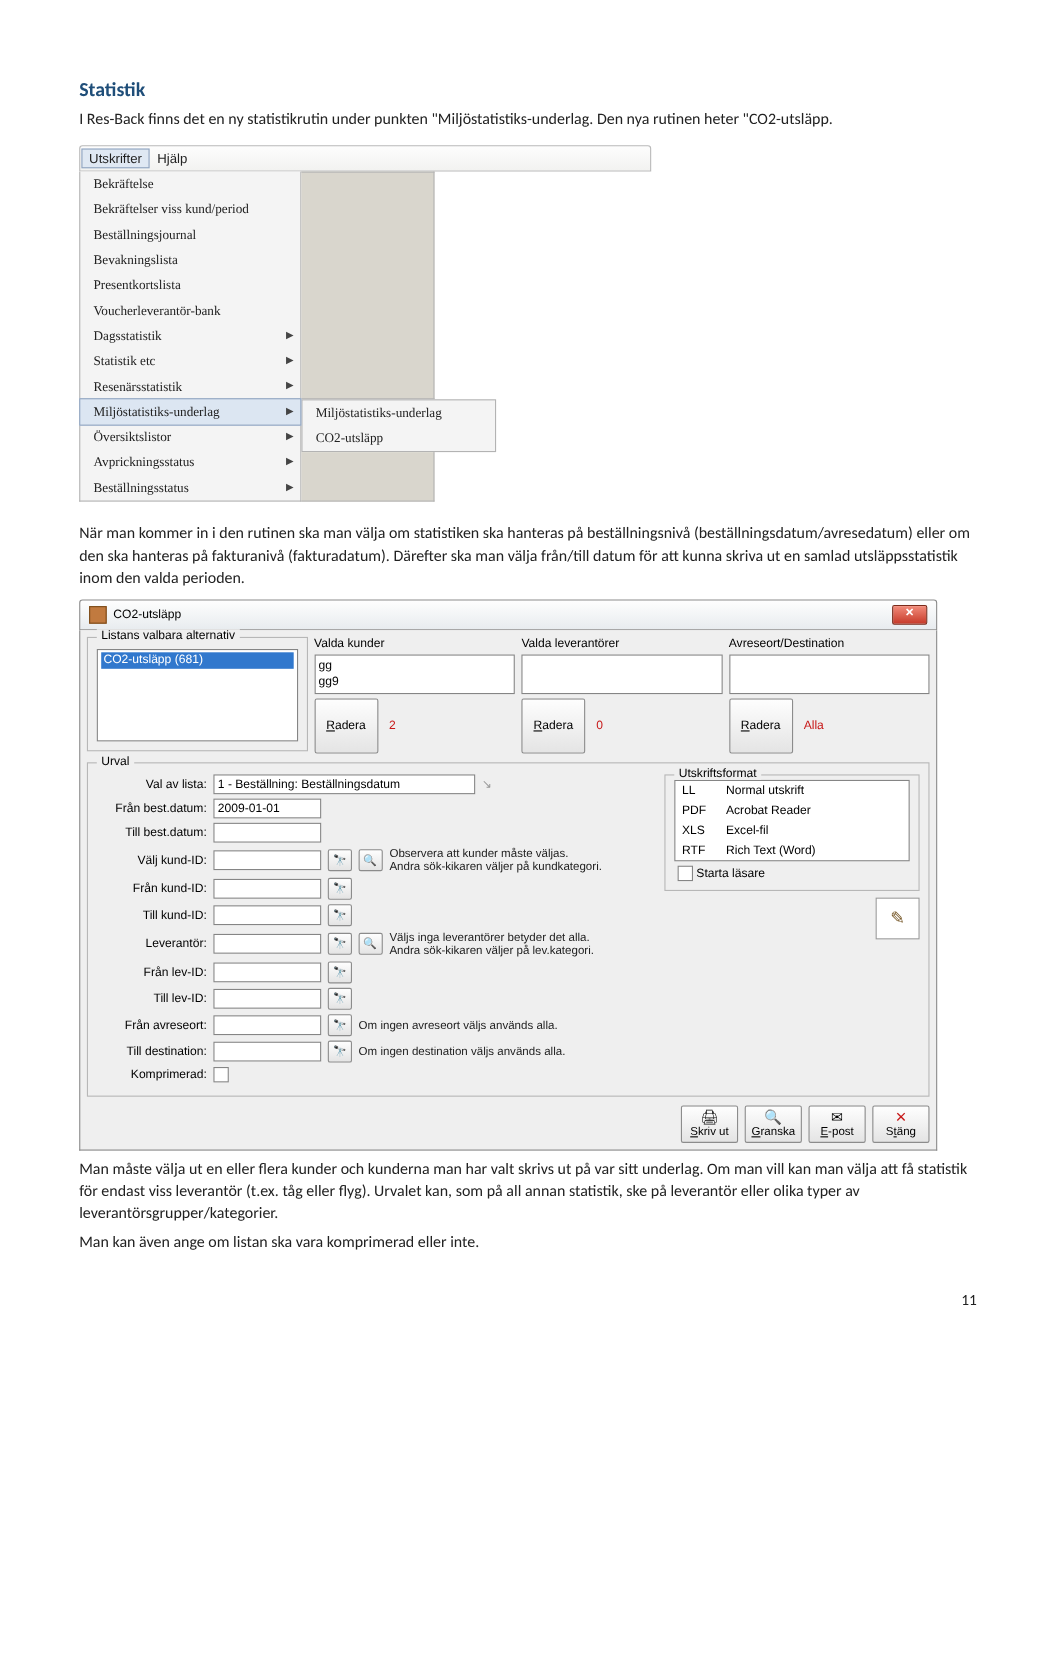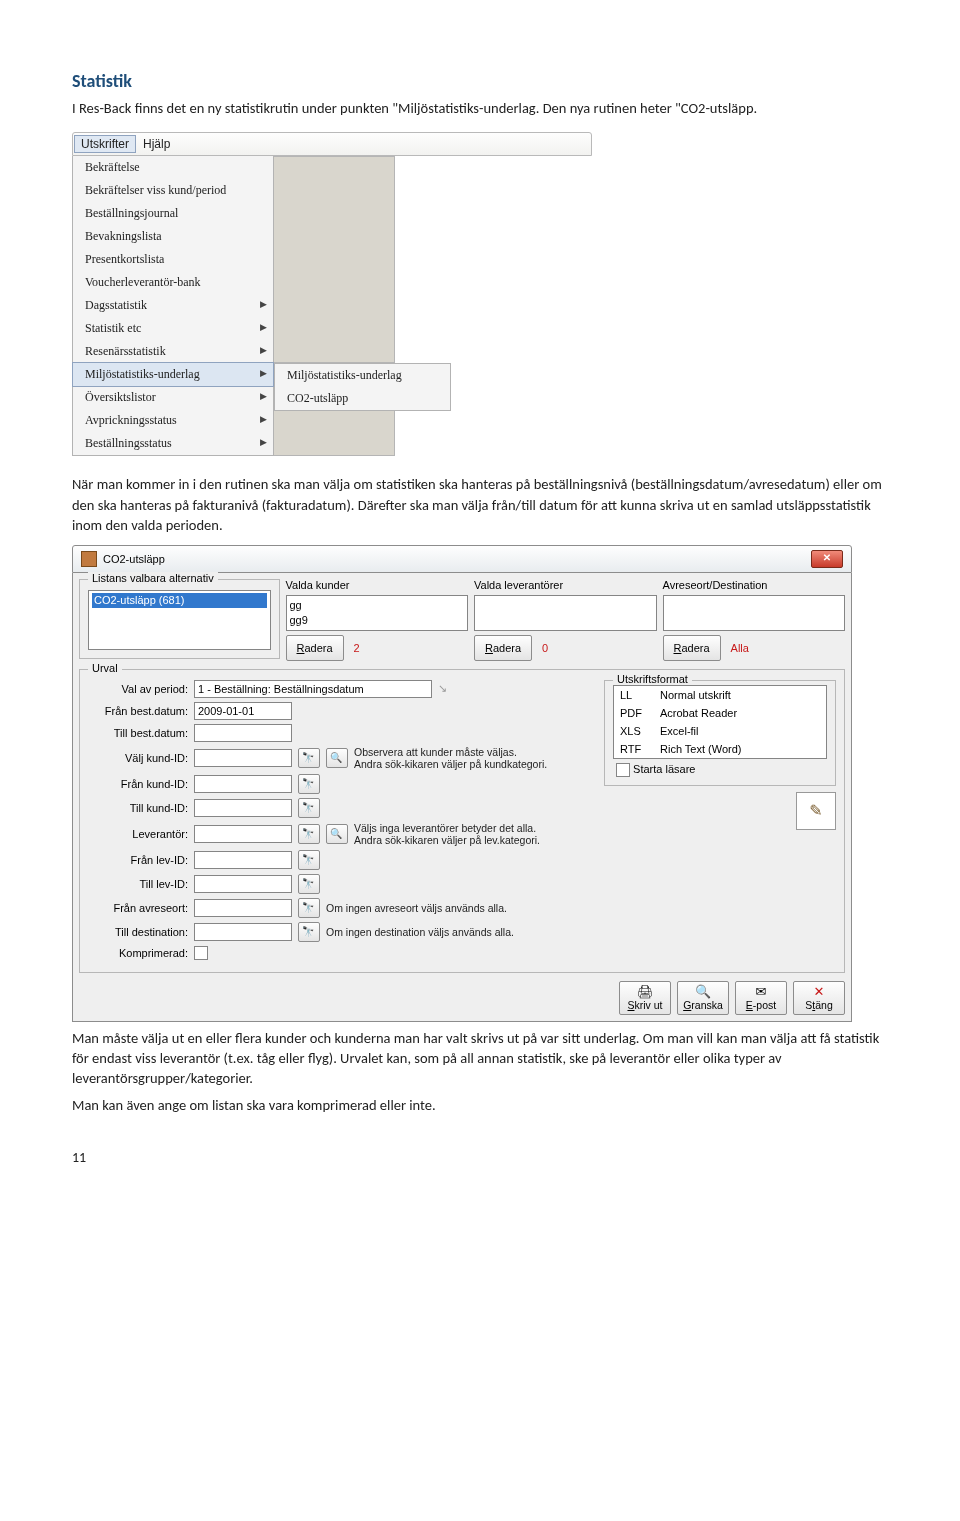--- a/index.html
+++ b/index.html
@@ -21,35 +21,35 @@
 .title .x{margin-left:auto;width:30px;height:16px;background:linear-gradient(#f18b7a,#c73a2a);border:1px solid #7a2a1a;border-radius:2px;color:#fff;text-align:center;line-height:14px;font-size:10px;font-weight:bold}
 .body{background:#efefef;border:1px solid #8c8c8c;border-top:none;padding:6px}
 .fs{border:1px solid #b7b7b7;position:relative;padding:10px 8px 8px;margin-bottom:2px}
 .fs .lg{position:absolute;top:-8px;left:8px;background:#efefef;padding:0 4px;font-size:11px}
 .row4{display:flex;gap:6px}
 .col4{flex:1;display:flex;flex-direction:column}
 .lbl{font-size:11px;margin-bottom:4px}
 .list{background:#fff;border:1px solid #858585;flex:1;height:88px;font-size:11px;padding:2px 3px;line-height:1.35}
 .list .hl{background:#3178cd;color:#fff;display:block;padding:0 2px}
 .bot{display:flex;align-items:center;gap:10px;margin-top:4px}
-.btn{background:linear-gradient(#fefefe,#e4e4e4);border:1px solid #8c8c8c;border-radius:2px;padding:6px 10px;font-size:11px;font-family:inherit}
+.btn{background:linear-gradient(#fefefe,#e4e4e4);border:1px solid #8c8c8c;border-radius:2px;padding:18px 10px;font-size:11px;font-family:inherit}
 .red{color:#c71818}
 .urow{display:flex;align-items:center;margin-bottom:4px;gap:6px}
 .ulbl{width:100px;text-align:right;font-size:11px}
 .inp{background:#fff;border:1px solid #858585;height:16px;font-size:11px;padding:0 3px;font-family:inherit}
 .ib{width:20px;height:18px;background:linear-gradient(#fefefe,#e4e4e4);border:1px solid #8c8c8c;border-radius:2px;display:inline-flex;align-items:center;justify-content:center;font-size:10px}
 .note{font-size:10.5px;color:#222}
 .outrow{display:flex;padding:3px 6px;gap:6px}
 .outrow .c1{width:34px}
 .action{display:flex;gap:6px;justify-content:flex-end;margin-top:8px}
 .ab{width:52px;text-align:center;background:linear-gradient(#fefefe,#e4e4e4);border:1px solid #8c8c8c;border-radius:2px;padding:3px 2px;font-size:10.5px;font-family:inherit}
 .ab .s{display:block;font-size:13px;line-height:14px}
 .chk{width:12px;height:12px;background:#fff;border:1px solid #858585;display:inline-block;vertical-align:middle}
 .imgph{width:38px;height:36px;background:#fff;border:1px solid #999;display:flex;align-items:center;justify-content:center;font-size:16px;color:#7a5c2e}
-.pgnum{text-align:left;margin-top:34px;font-size:14px}
+.pgnum{text-align:right;margin-top:34px;font-size:14px}
 u.k{text-decoration:underline}
 </style>
 </head>
 <body>
 
 <h2>Statistik</h2>
 <p>I Res-Back finns det en ny statistikrutin under punkten "Miljöstatistiks-underlag. Den nya rutinen heter "CO2-utsläpp.</p>
 
 <div class="screenshot" style="width:520px">
   <div class="menubar">
@@ -124,21 +124,21 @@
             <span class="red">Alla</span>
           </div>
       </div>
     </div>
 
     <div class="fs" style="margin-top:8px">
         <span class="lg">Urval</span>
       <div style="display:flex;gap:14px">
         <div style="flex:1">
           <div class="urow">
-              <span class="ulbl">Val av period:</span>
+              <span class="ulbl">Val av lista:</span>
               <input class="inp" style="width: 230px;" value="1 - Beställning: Beställningsdatum">
               <span style="color:#999">↘</span>
             </div>
           <div class="urow">
               <span class="ulbl">Från best.datum:</span>
               <input class="inp" style="width: 90px;" value="2009-01-01">
             </div>
           <div class="urow">
               <span class="ulbl">Till best.datum:</span>
               <input class="inp" style="width: 90px;">

